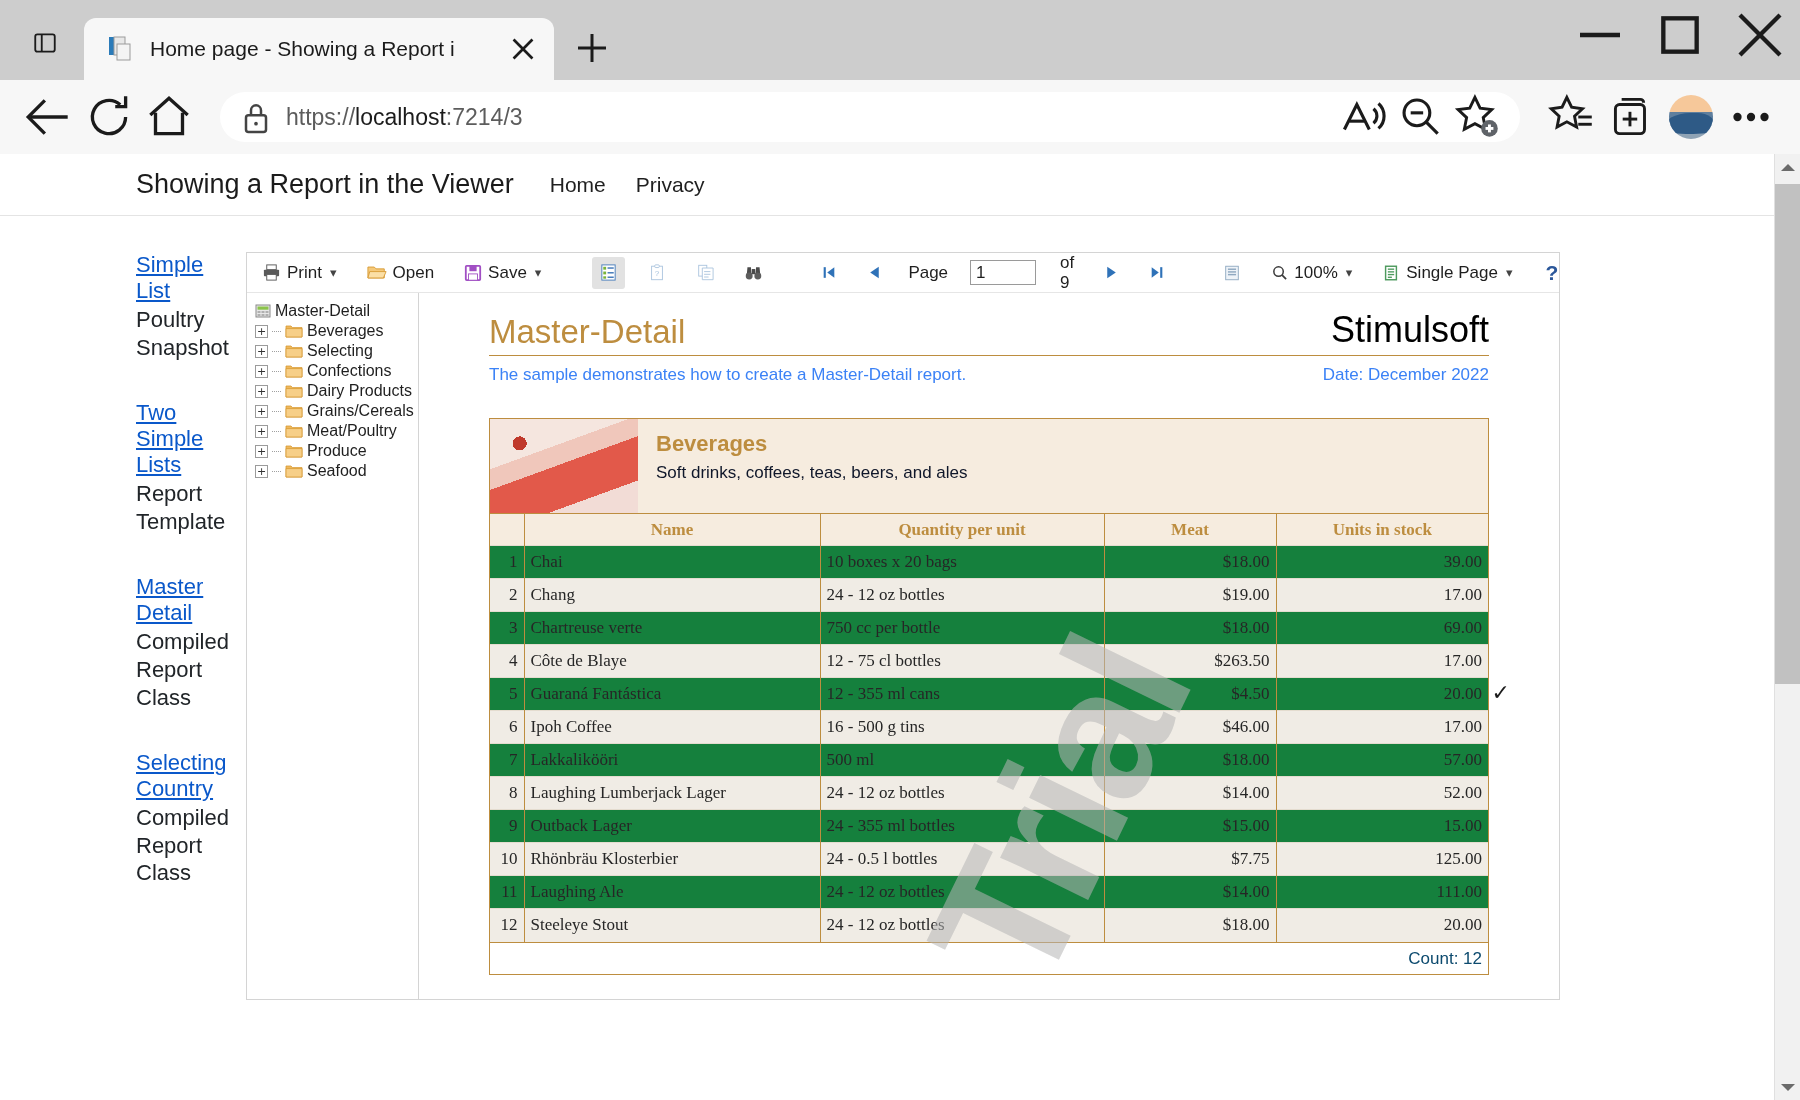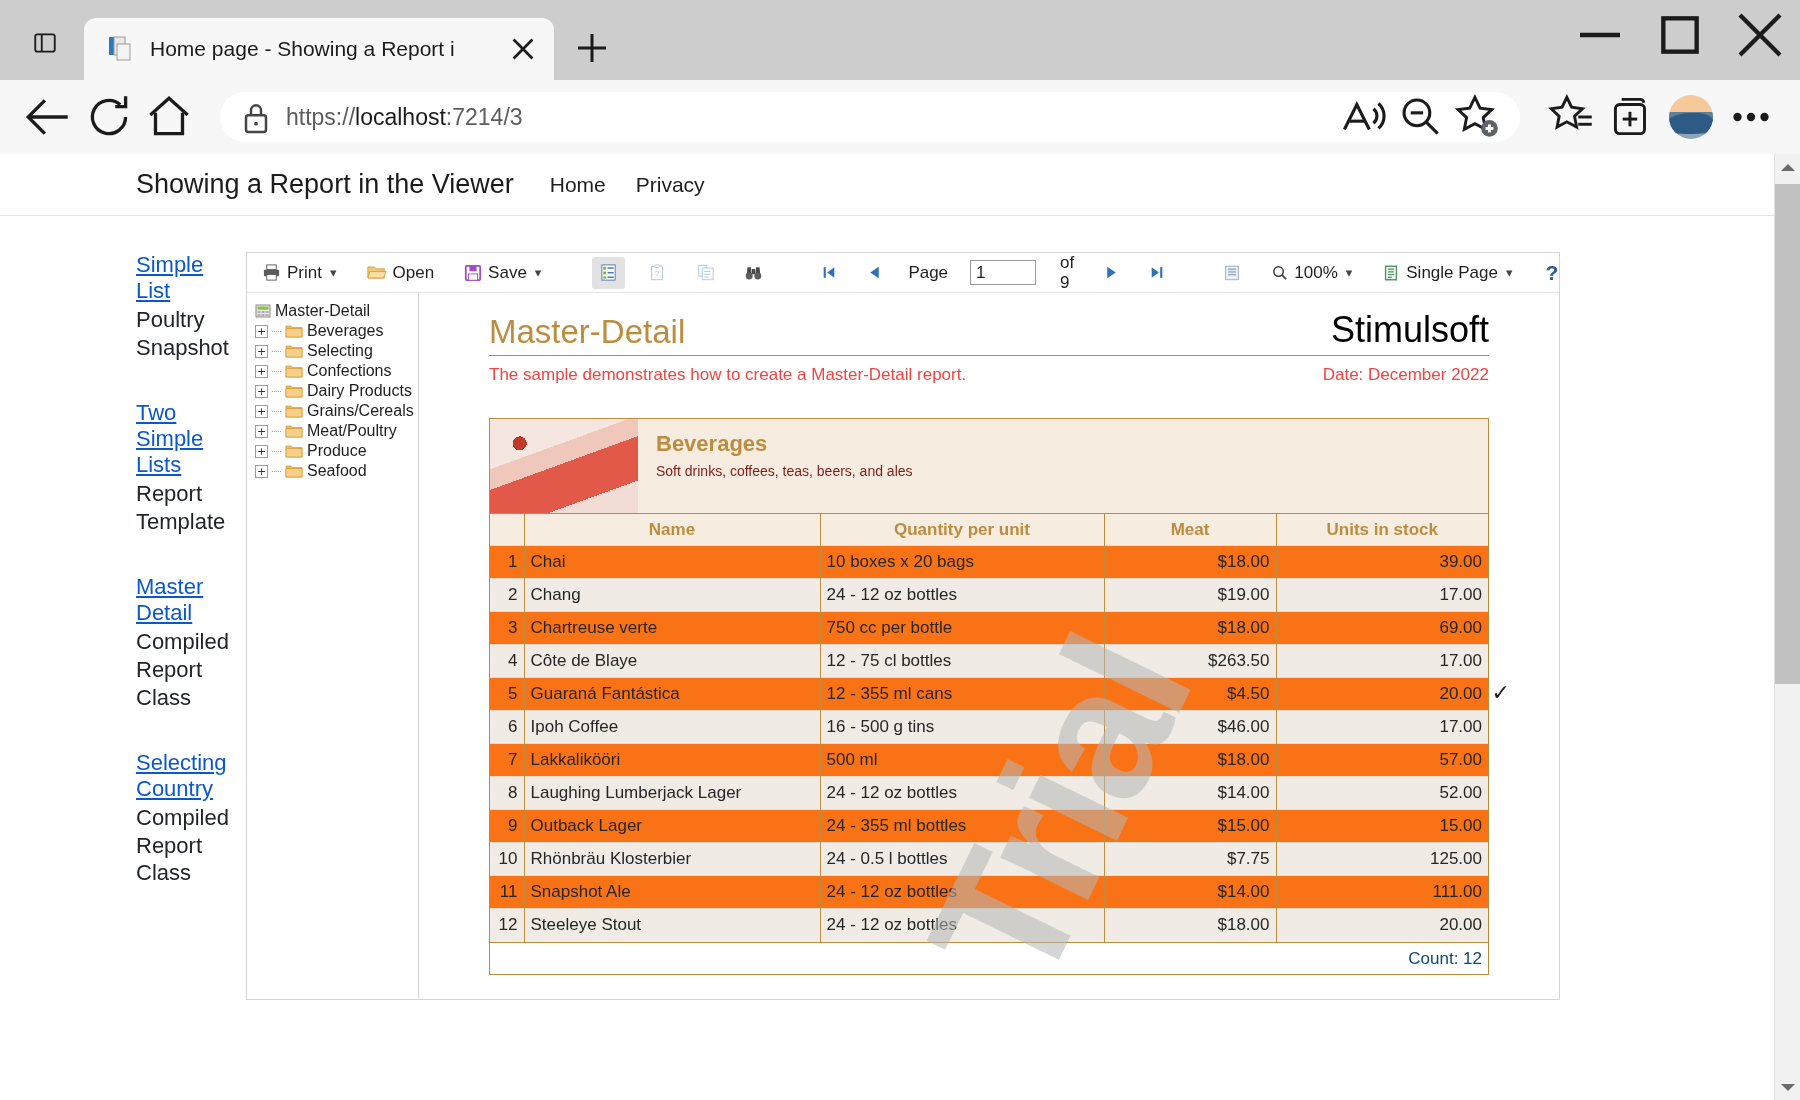--- a/index.html
+++ b/index.html
@@ -157,38 +157,38 @@
     padding: 16px 20px 0 20px;
   }
   .report-page {
     width: 1000px; margin: 0 auto; position: relative;
   }
 
   .rpt-title-row { display: flex; align-items: flex-end; justify-content: space-between; }
   .rpt-title { font-size: 33px; color: #bd8d3f; }
   .rpt-logo { font-size: 36px; color: #000000; }
   .rpt-rule { border-bottom: 1px solid #bd8d3f; margin-top: 4px; }
-  .rpt-sub-row { display: flex; justify-content: space-between; margin-top: 9px; font-size: 17px; color: #ef4444; }
+  .rpt-sub-row { display: flex; justify-content: space-between; margin-top: 9px; font-size: 17px; color: #3b82f6; }
 
   .group-block {
     margin-top: 33px; border: 1px solid #bd8d3f; background: #f6ecdf;
   }
   .group-head { display: flex; height: 94px; }
   .group-img { width: 148px; flex: none; border-right: 0; }
   .group-img.bev {
     background:
       radial-gradient(circle at 20% 26%, #c0392b 0 7px, transparent 7px),
       linear-gradient(160deg, #f5e6df 0 34%, #f0c7bb 34% 48%, #e2594a 48% 78%, #f2dcd6 78% 100%),
       linear-gradient(#f4e4dd, #e7b3a6);
   }
   .group-texts { padding: 12px 0 0 18px; }
   .group-name { font-size: 22px; color: #bd8d3f; font-weight: bold; }
-  .group-desc { font-size: 14px; color: #7f1d1d; margin-top: 6px; }
-
-  table.rpt { width: 100%; border-collapse: collapse; background: #f97316; table-layout: fixed; }
+  .group-desc { font-size: 17px; color: #0f172a; margin-top: 6px; }
+
+  table.rpt { width: 100%; border-collapse: collapse; background: #15803d; table-layout: fixed; font-family: Liberation Serif, serif; }
   table.rpt th {
     background: #f6ecdf; color: #bd8d3f; font-size: 17px; font-weight: bold;
     height: 32px; border-top: 1px solid #bd8d3f; border-left: 1px solid #bd8d3f;
     text-align: center;
   }
   table.rpt th.num { border-left: none; width: 34px; }
   table.rpt td {
     font-size: 17px; color: #262626; height: 33px; padding: 0 6px;
     border-left: 1px solid #bd8d3f; border-top: 1px solid #e4dccf;
   }
@@ -722,21 +722,21 @@
                         </tr>
                         <tr class="alt">
                           <td class="num">10</td>
                           <td class="name">Rhönbräu Klosterbier</td>
                           <td>24 - 0.5 l bottles</td>
                           <td class="right">$7.75</td>
                           <td class="right" style="position:relative">125.00</td>
                         </tr>
                         <tr>
                           <td class="num">11</td>
-                          <td class="name">Snapshot Ale</td>
+                          <td class="name">Laughing Ale</td>
                           <td>24 - 12 oz bottles</td>
                           <td class="right">$14.00</td>
                           <td class="right" style="position:relative">111.00</td>
                         </tr>
                         <tr class="alt">
                           <td class="num">12</td>
                           <td class="name">Steeleye Stout</td>
                           <td>24 - 12 oz bottles</td>
                           <td class="right">$18.00</td>
                           <td class="right" style="position:relative">20.00</td>

